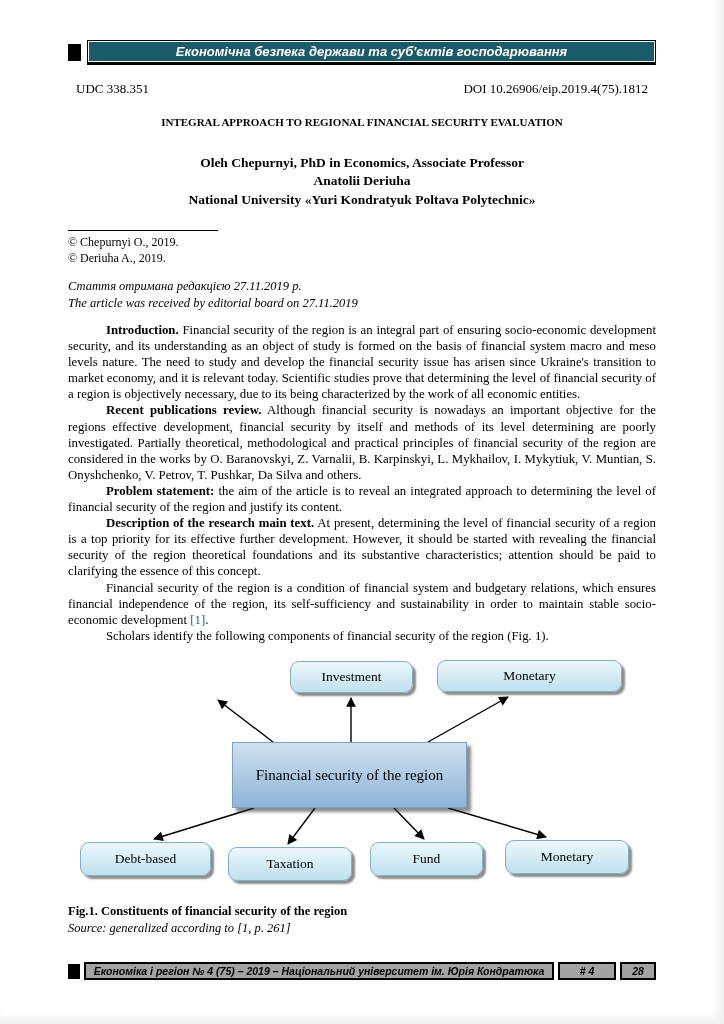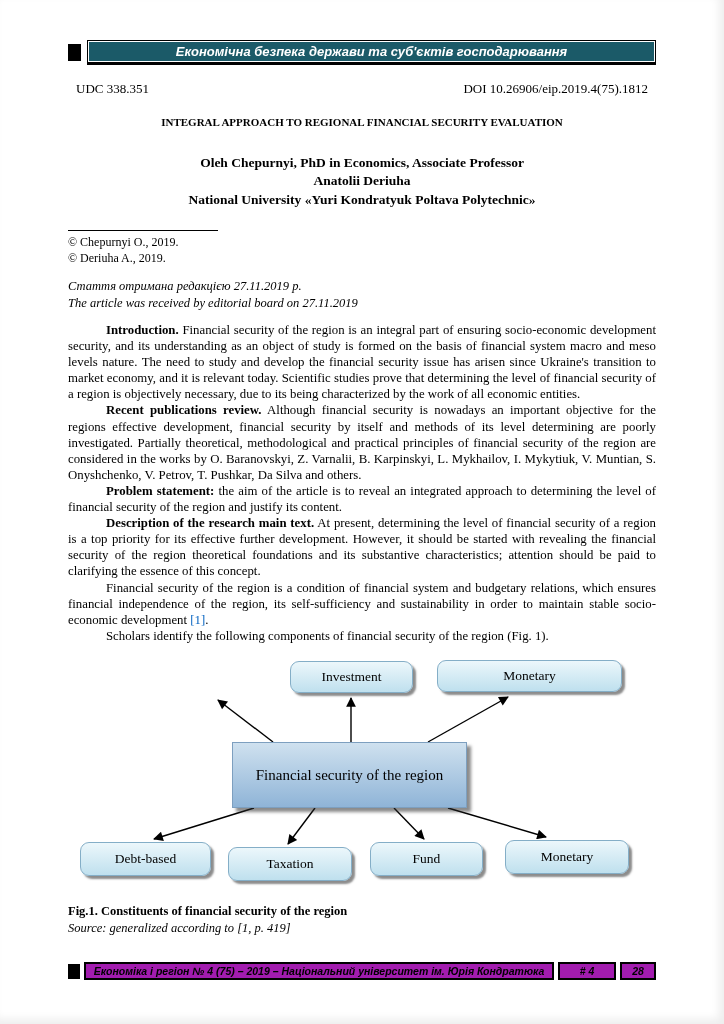--- a/index.html
+++ b/index.html
@@ -51,21 +51,21 @@
     border:1px solid #7d9fbf;
     box-shadow:4px 4px 3px rgba(45,45,45,0.55);
     text-align:center;
   }
   .fig-caption { text-align:left; font-weight:bold; font-size:12.5px; margin-top:8px; }
   .fig-source { font-style:italic; font-size:12.5px; margin-top:2px; }
   
   .footer-row { margin-top:auto; display:flex; align-items:center; gap:4px;
     font-family:"Liberation Sans", sans-serif; font-weight:bold; font-style:italic; font-size:10.5px; }
   .footer-square { width:12px; height:15px; background:#000; flex:0 0 auto; }
-  .footer-box { border:2px solid #000; height:18px; display:flex; align-items:center; justify-content:center; padding:0 4px; background:#a21caf; }
+  .footer-box { border:2px solid #000; height:18px; display:flex; align-items:center; justify-content:center; padding:0 4px; background:#a3a3a3; }
   .footer-main { flex:1; }
   .footer-issue { width:58px; flex:0 0 auto; }
   .footer-page { width:36px; flex:0 0 auto; }
 </style>
 </head>
 <body>
 
 <div class="page">
 
   <div class="bar-row">
@@ -124,21 +124,21 @@
 
     <div class="fbox fbox-center" style="left:164px; top:84px; width:235px; height:66px;">Financial security of the region</div>
 
     <div class="fbox" style="left:12px; top:184px; width:131px; height:34px;">Debt-based</div>
     <div class="fbox" style="left:160px; top:189px; width:124px; height:34px;">Taxation</div>
     <div class="fbox" style="left:302px; top:184px; width:113px; height:34px;border-radius:9px;">Fund</div>
     <div class="fbox" style="left:437px; top:182px; width:124px; height:34px;">Monetary</div>
   </div>
 
   <div class="fig-caption">Fig.1. Constituents of financial security of the region</div>
-  <div class="fig-source">Source: generalized according to [1, p. 419]</div>
+  <div class="fig-source">Source: generalized according to [1, p. 261]</div>
 
   <div class="footer-row">
     <div class="footer-square"></div>
     <div class="footer-box footer-main">Економіка і регіон № 4 (75) – 2019 – Національний університет ім. Юрія Кондратюка</div>
     <div class="footer-box footer-issue"># 4</div>
     <div class="footer-box footer-page">28</div>
   </div>
 
 </div>
 

